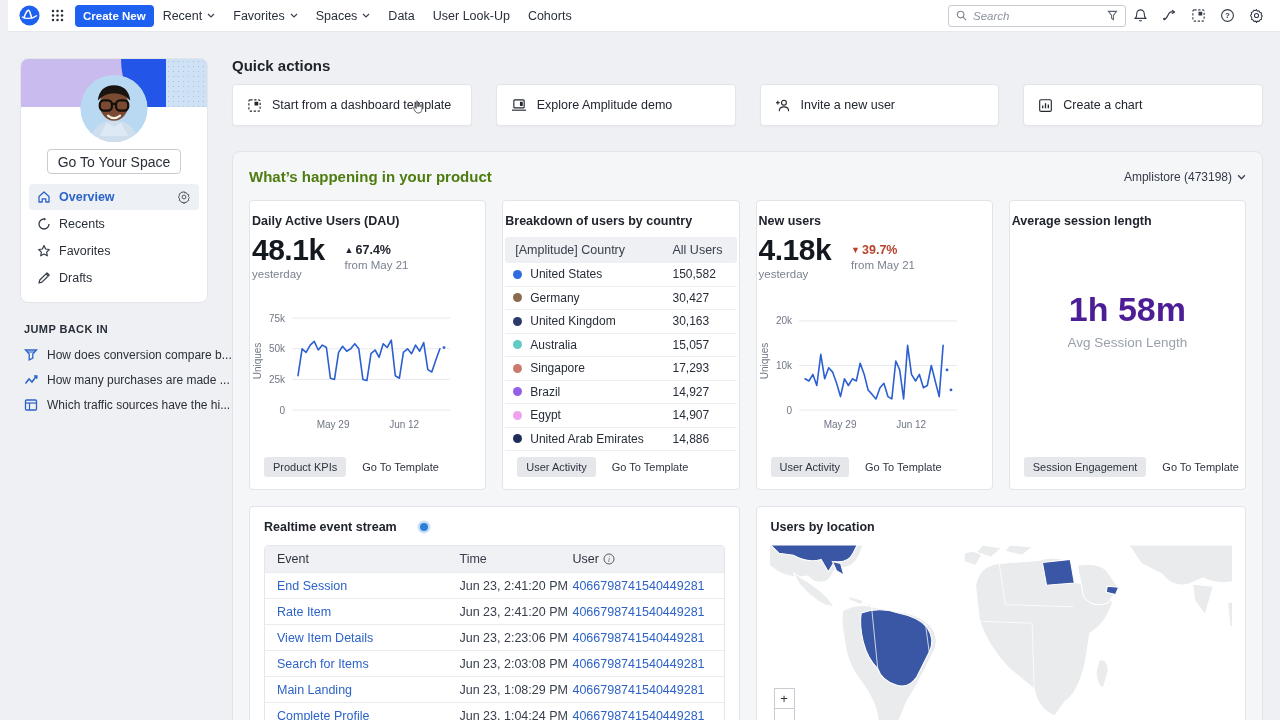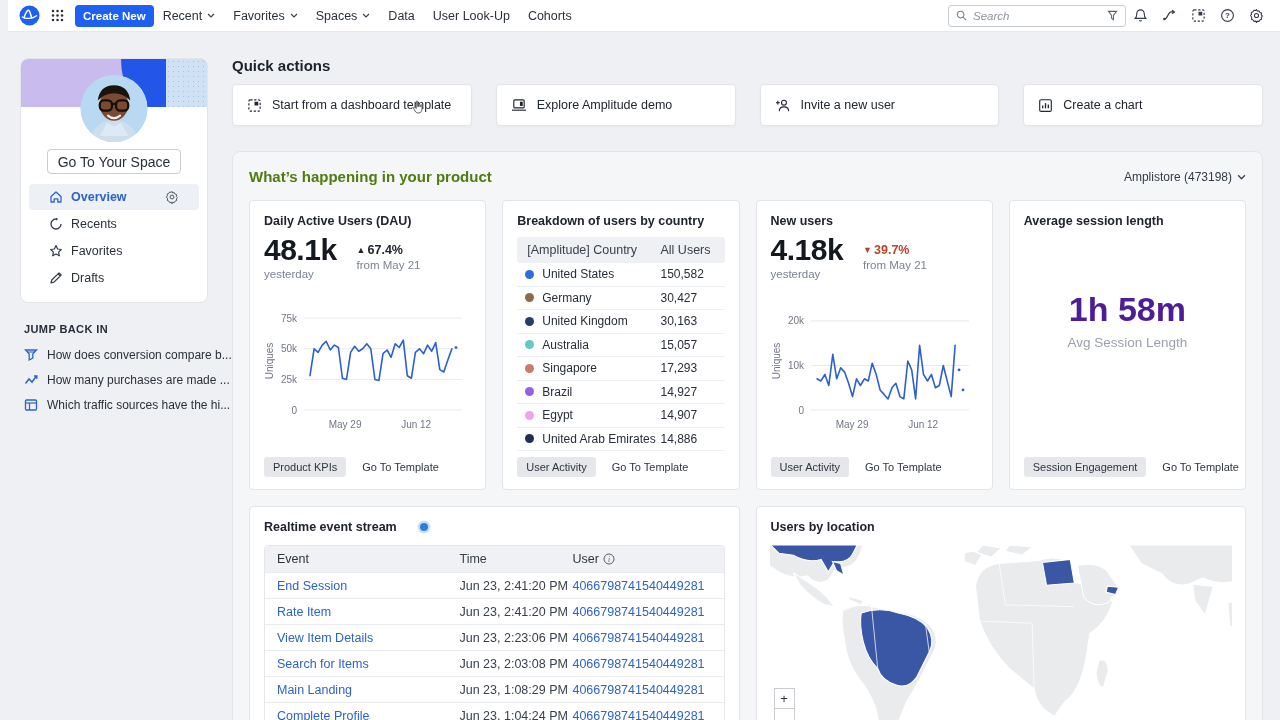--- a/index.html
+++ b/index.html
@@ -20,41 +20,41 @@
 
 .sidebar{position:absolute;left:20px;top:58px;width:188px;}
 .profile-card{background:#fff;border:1px solid #e3e5e9;border-radius:8px;overflow:hidden;padding-bottom:8px;position:relative;}
 .banner{height:48px;position:relative;background:#c9bbee;}
 .banner .b-blue{position:absolute;left:54%;top:0;width:24%;height:100%;background:#2356e8;border-bottom-left-radius:60% 100%;}
 .banner .b-light{position:absolute;left:78%;top:0;width:22%;height:100%;background:#cfe2f5;background-image:radial-gradient(#a7c2dc 0.8px,transparent 0.9px);background-size:5px 5px;}
 .avatar{position:absolute;left:50%;top:16px;transform:translateX(-50%);width:67px;height:67px;border-radius:50%;overflow:hidden;background:#b9d8f2;z-index:2;}
 .gts-wrap{margin-top:42px;text-align:center;}
 .gts{display:inline-block;background:#fff;border:1px solid #c9ccd3;border-radius:4px;font-size:14px;color:#2a3039;padding:3.5px 10px;}
 .side-menu{padding:10px 8px 2px;}
-.srow{display:flex;align-items:center;gap:8px;height:26px;padding:0 20px;border-radius:4px;font-size:12.5px;color:#2a3039;margin-bottom:1px;}
+.srow{display:flex;align-items:center;gap:8px;height:26px;padding:0 8px;border-radius:4px;font-size:12.5px;color:#2a3039;margin-bottom:1px;}
 .srow.active{background:#edf0f5;color:#2c63c9;font-weight:bold;}
 .srow .grow{flex:1;}
 
 .jump{margin-top:20px;padding-left:4px;}
 .jump h3{font-size:11px;letter-spacing:.4px;color:#272d38;margin-bottom:13px;}
 .jrow{display:flex;align-items:center;gap:9px;font-size:12px;color:#2a3039;margin-bottom:11px;white-space:nowrap;}
 .jrow svg{flex:none;}
 
 .main{position:absolute;left:232px;top:32px;width:1031px;}
 .qa-title{margin-top:25px;font-size:15px;font-weight:bold;color:#1d222b;}
 .qa-row{margin-top:10px;display:grid;grid-template-columns:repeat(4,1fr);gap:24px;}
 .qa-card{background:#fff;border:1px solid #e2e4e8;border-radius:4px;height:42px;display:flex;align-items:center;gap:10px;padding:0 14px;font-size:12.5px;color:#21262f;position:relative;box-shadow:0 1px 2px rgba(20,30,50,.03);white-space:nowrap;}
 .cursor{position:absolute;left:178px;top:15px;z-index:5;}
 
 .panel{margin-top:25px;background:#f5f6f8;border:1px solid #e2e4e9;border-radius:8px;padding:16px;height:1100px;}
 .panel-head{display:flex;align-items:center;justify-content:space-between;margin-bottom:15px;}
 .panel-head h2{font-size:15px;font-weight:bold;color:#4d7c0f;}
 .proj{display:flex;align-items:center;gap:5px;font-size:12px;color:#333a46;}
 .mgrid{display:grid;grid-template-columns:repeat(4,1fr);gap:16px;}
-.mcard{background:#fff;border:1px solid #e2e4e9;border-radius:4px;height:290px;padding:13px 14px;position:relative;}
+.mcard{background:#fff;border:1px solid #e2e4e9;border-radius:4px;height:290px;padding:13px 2px;position:relative;}
 .mcard h4{font-size:12.5px;font-weight:bold;color:#20242d;}
 .stats{display:flex;gap:20px;margin-top:6px;}
 .bignum{font-size:30px;font-weight:bold;color:#14181f;letter-spacing:-0.5px;line-height:1.05;}
 .cap{font-size:11.5px;color:#7b8290;margin-top:2px;}
 .delta{font-size:12.5px;font-weight:bold;color:#20242d;margin-top:9px;}
 .delta.down{color:#b8432c;}
 .delta .tri{font-size:9px;position:relative;top:-1px;margin-right:2px;}
 .chartwrap{margin-top:22px;}
 .mfoot{position:absolute;left:14px;bottom:12px;display:flex;align-items:center;gap:16px;white-space:nowrap;}
 .chip{background:#e5e7ea;border-radius:3px;font-size:11px;color:#2e3440;padding:4px 9px;}

